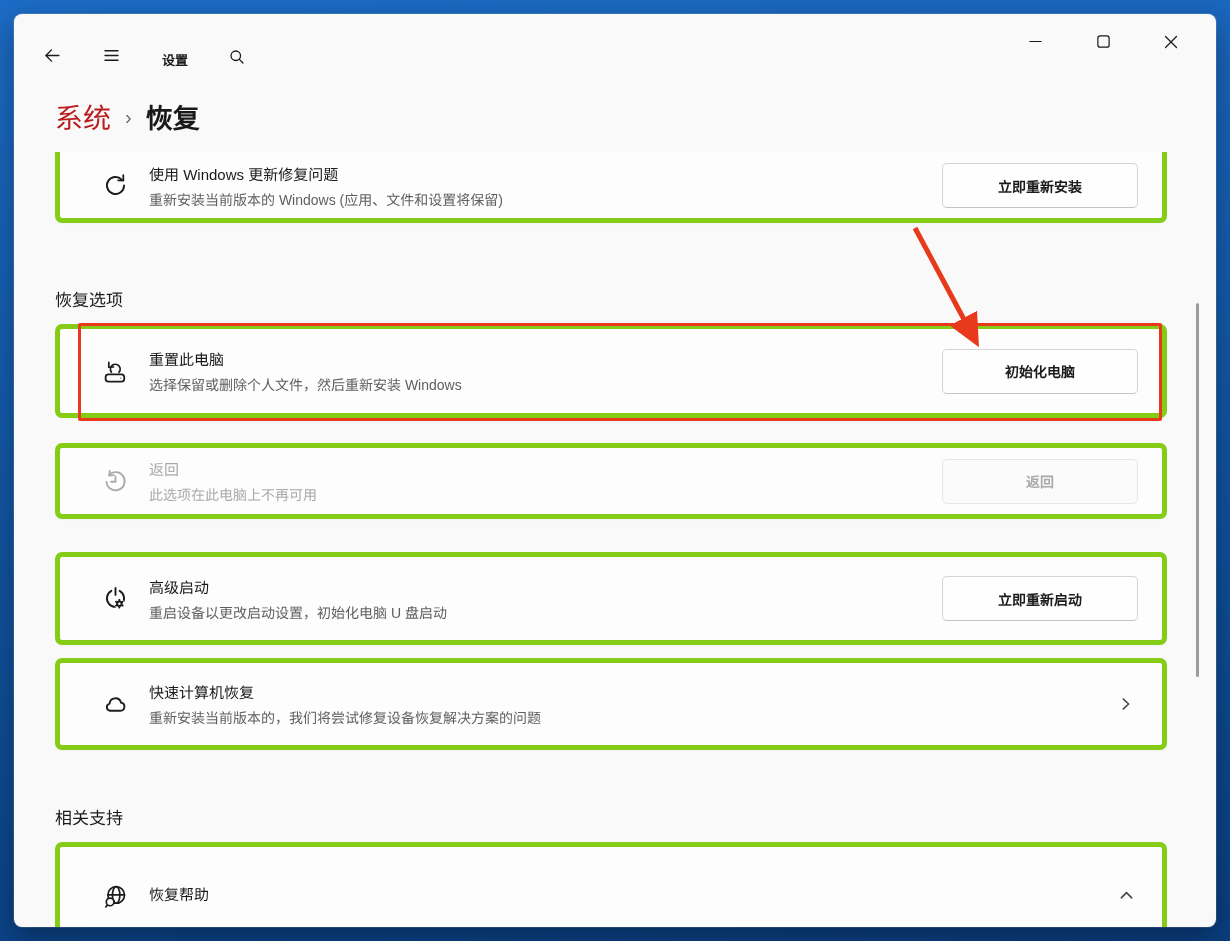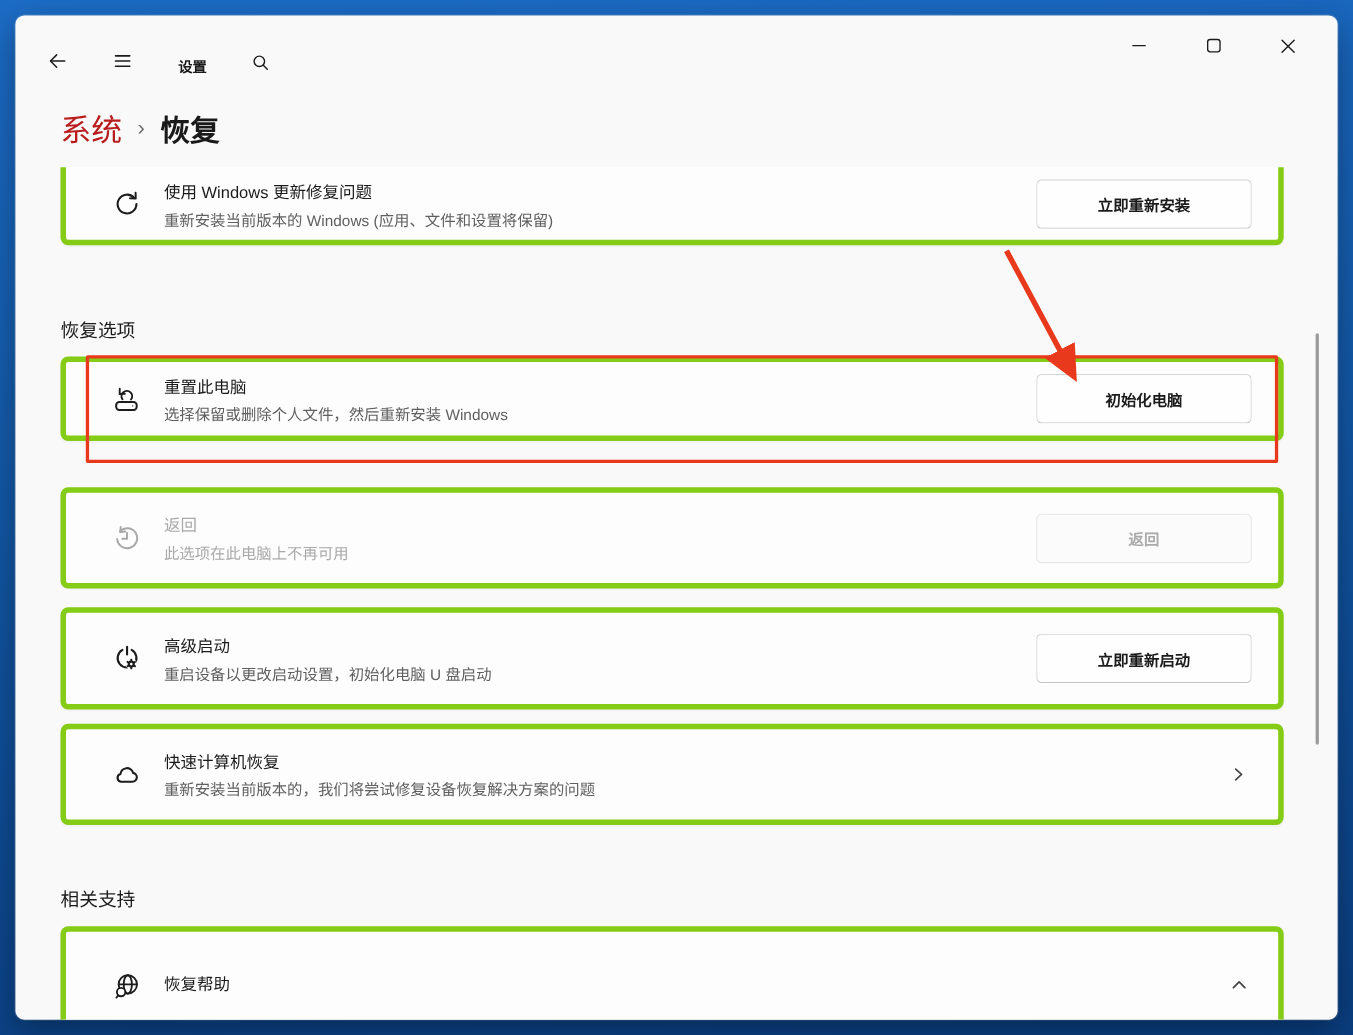--- a/index.html
+++ b/index.html
@@ -32,22 +32,22 @@
   .viewport { position:absolute; left:0; top:138px; width:1202px; height:775px; overflow:hidden; }
 
   .section-label { position:absolute; left:41px; font-size:17px; font-weight:400; color:#1b1b1b; }
   #section-recovery { top:134px; }
   #section-support  { top:652px; }
 
   .card { position:absolute; left:41px; width:1112px; background:#fdfdfd;
     border:5px solid #84cc16; border-radius:7px; display:flex; align-items:center;
     padding:0 24px 0 42px; box-shadow:0 1px 2px rgba(0,0,0,.03); }
   #card-update   { top:-24px; height:95px; padding-top:20px; }
-  #card-reset    { top:172px; height:77px; }
-  #card-goback   { top:291px; height:92px;align-items:center; }
+  #card-reset    { top:172px; height:94px; }
+  #card-goback   { top:291px; height:76px;align-items:center; }
   #card-advanced { top:400px; height:93px; }
   #card-quick    { top:506px; height:92px; }
   #card-help     { top:690px; height:120px; align-items:flex-start; padding-top:36px; }
 
   .card-icon { width:27px; height:27px; flex:0 0 27px; margin-right:20px; display:flex; align-items:center; justify-content:center; }
   .card-text  { display:flex; flex-direction:column; gap:5px; }
   .card-title { font-size:15px; color:#1a1a1a; }
   .card-desc  { font-size:14px; color:#5f5f5f; }
 
   .btn { margin-left:auto; width:196px; height:45px; background:#fefefe;

